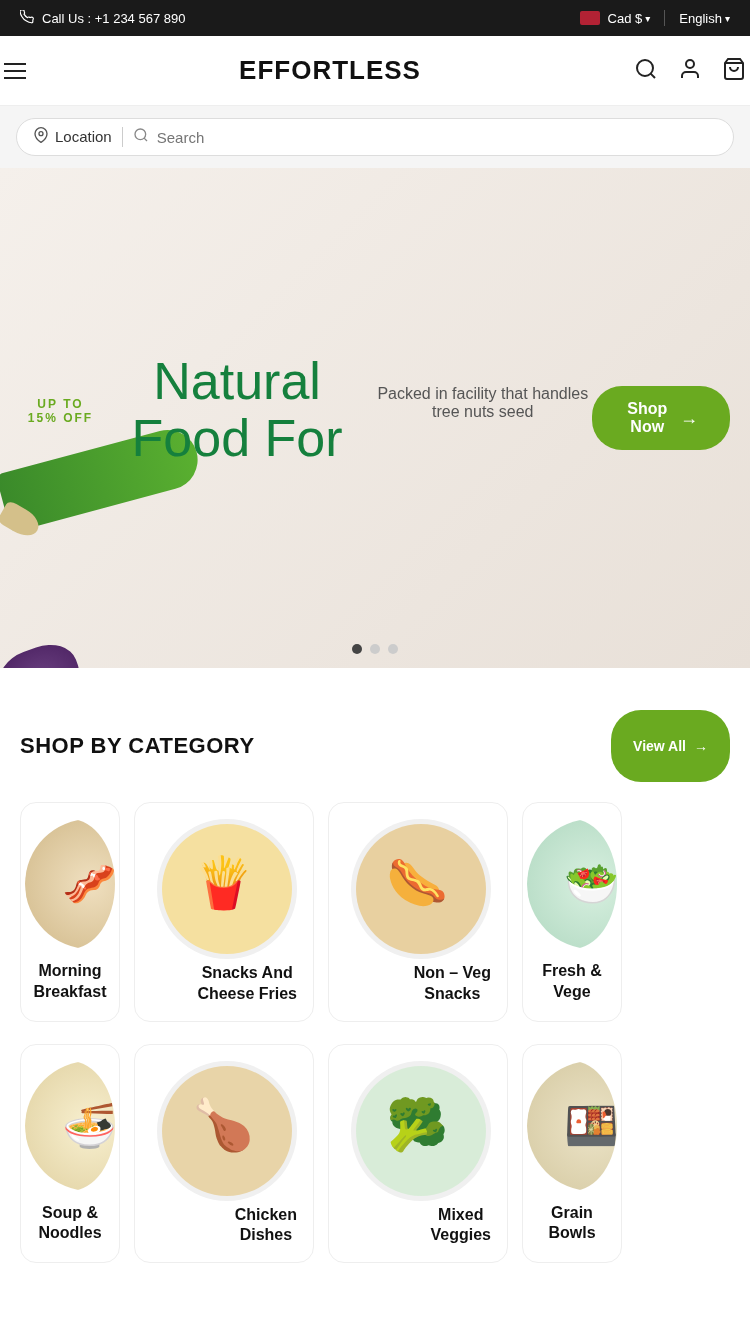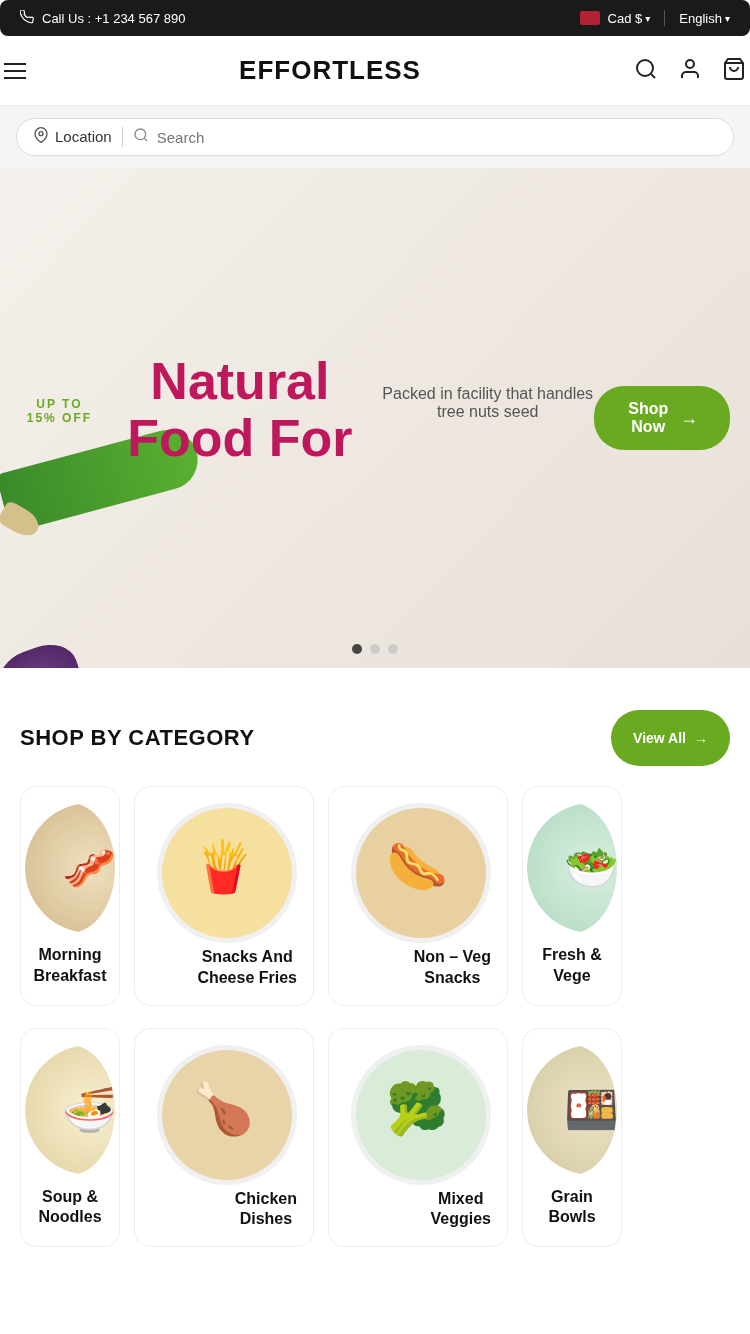--- a/index.html
+++ b/index.html
@@ -9,21 +9,20 @@
     
     .top-bar {
       background: #1a1a1a;
       color: #fff;
       display: flex;
       align-items: center;
       justify-content: space-between;
       padding: 0 20px;
       height: 36px;
       font-size: 13px;
-      border-radius: 8px;
     }
     .top-bar-left { display: flex; align-items: center; gap: 8px; }
     .top-bar-right { display: flex; align-items: center; gap: 8px; }
     .top-bar-right .flag { width: 20px; height: 14px; display: inline-block; background: #b22234; border-radius: 2px; position: relative; overflow: hidden; }
     .divider-v { width: 1px; height: 16px; background: #555; margin: 0 6px; }
     .currency-btn, .lang-btn { background: none; border: none; color: #fff; font-size: 13px; cursor: pointer; display: flex; align-items: center; gap: 3px; }
     .chevron-small { font-size: 10px; }
 
     
     .header {
@@ -102,22 +101,22 @@
     .hero-tag {
       font-size: 12px;
       font-weight: 700;
       letter-spacing: 2px;
       color: #6aaa20;
       margin-bottom: 14px;
       text-transform: uppercase;
     }
     .hero-title {
       font-size: 52px;
-      font-weight: 700;
-      color: #be185d;
+      font-weight: 400;
+      color: #15803d;
       line-height: 1.1;
       margin-bottom: 16px;
     }
     .hero-subtitle {
       font-size: 16px;
       color: #555;
       margin-bottom: 30px;
     }
     .shop-now-btn {
       background: #6aaa20;
@@ -148,21 +147,21 @@
 
     
     .section { padding: 28px 20px 16px; margin-top: 14px; }
     .section-header { display: flex; align-items: center; justify-content: space-between; margin-bottom: 20px; }
     .section-title { font-size: 22px; font-weight: 800; color: #111; text-transform: uppercase; letter-spacing: 0.5px; }
     .view-all-btn {
       background: #6aaa20;
       color: #fff;
       border: none;
       border-radius: 30px;
-      padding: 20px 22px;
+      padding: 28px 22px;
       font-size: 14px;
       font-weight: 600;
       cursor: pointer;
       display: flex;
       align-items: center;
       gap: 8px;
     }
 
     
     .category-scroll {

